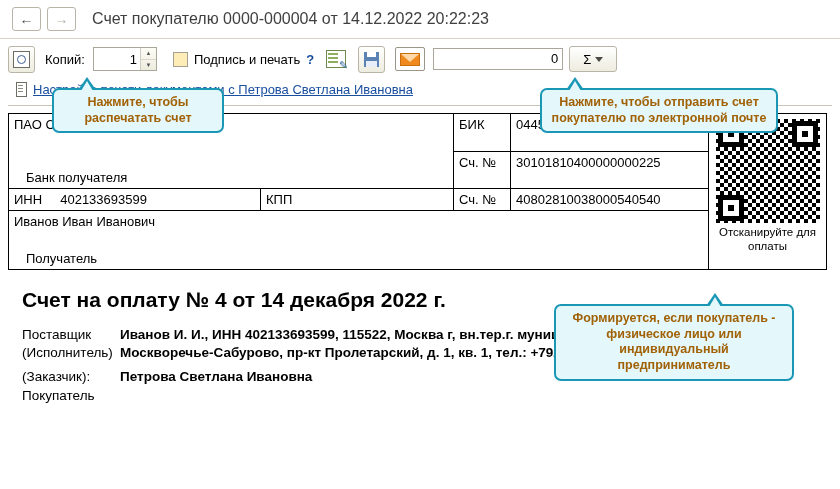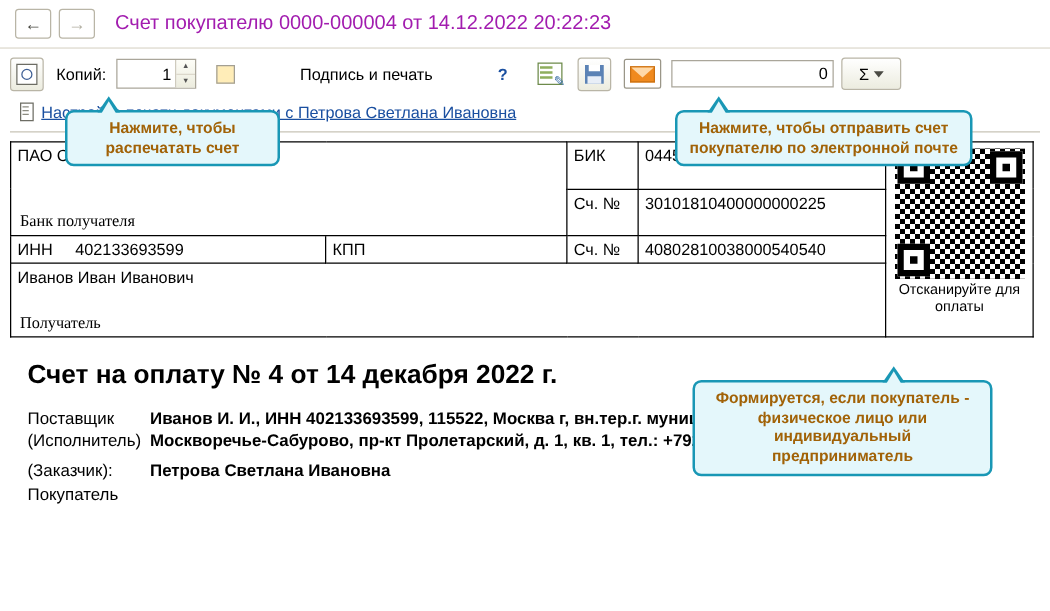--- a/index.html
+++ b/index.html
@@ -36,21 +36,21 @@
     align-items: center;
     justify-content: center;
     color: #4a4a43;
     font-size: 14px;
     margin-right: 6px;
   }
   .navbtn.disabled { color: #b4b1a4; }
   .doc-title {
     margin-left: 10px;
     font-size: 16px;
-    color: #a21caf;
+    color: #404040;
     white-space: nowrap;
   }
 
   
   .cmdbar {
     height: 40px;
     display: flex;
     align-items: center;
     padding: 0 8px;
     background: #ffffff;
@@ -141,21 +141,21 @@
   .spin-arrows div {
     flex: 1;
     display: flex;
     align-items: center;
     justify-content: center;
     font-size: 6px;
     color: #555;
     line-height: 1;
   }
   .spin-arrows div:first-child { border-bottom: 1px solid #dcd8cb; }
-  .chk-wrap { display: flex; align-items: center; margin-right: 20px; gap: 46px; }
+  .chk-wrap { display: flex; align-items: center; margin-right: 8px; }
   .chk {
     width: 13px; height: 13px;
     border: 1px solid #a39f93;
     background: #ffedb8;
     margin-right: 6px;
   }
   .q-mark { color: #1a4fa0; margin-left: 6px; font-weight: bold; }
   .wide-field {
     width: 130px; height: 22px;
     border: 1px solid #aaa69a;
@@ -303,23 +303,22 @@
   }
   table.bank td {
     border: 1px solid #000;
     font-size: 13px;
     padding: 3px 5px;
     vertical-align: top;
   }
   .bank-name-cell { height: 68px; position: relative; }
   .bank-label {
     position: absolute;
-    left: 7px; bottom: 3px;
-    font-size: 13px;
-    font-family: Liberation Serif, serif;
+    left: 17px; bottom: 3px;
+    font-size: 13px;
   }
   .recipient-cell { height: 52px; position: relative; }
   .qr-cell {
     width: 118px;
     text-align: center;
     vertical-align: top;
     padding: 4px 4px 2px 4px;
   }
   .qr {
     width: 104px; height: 104px;

